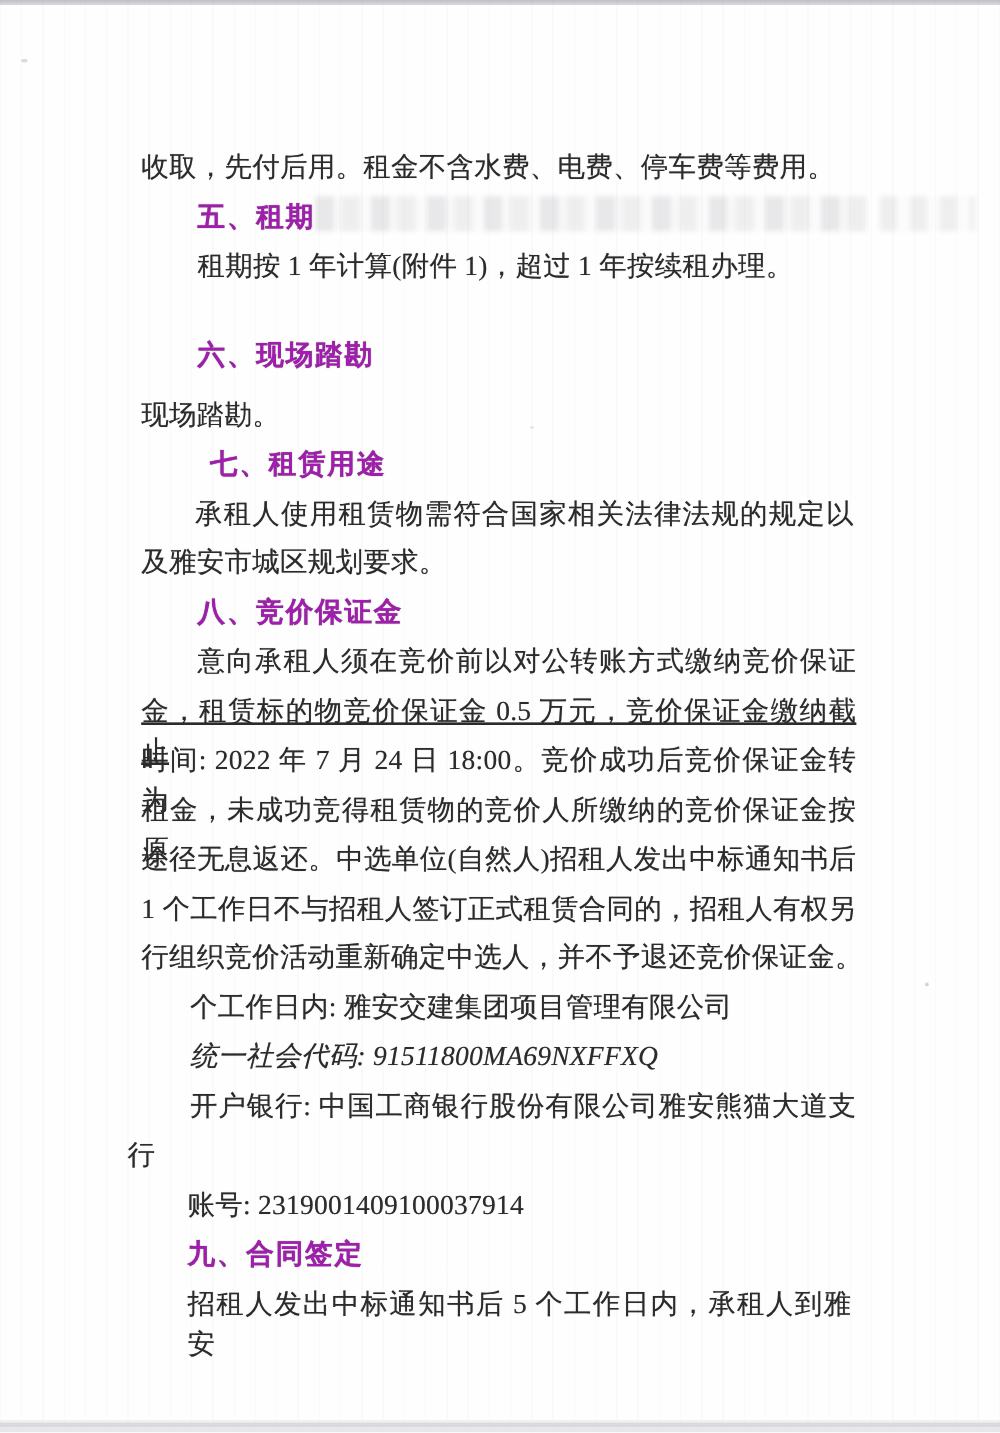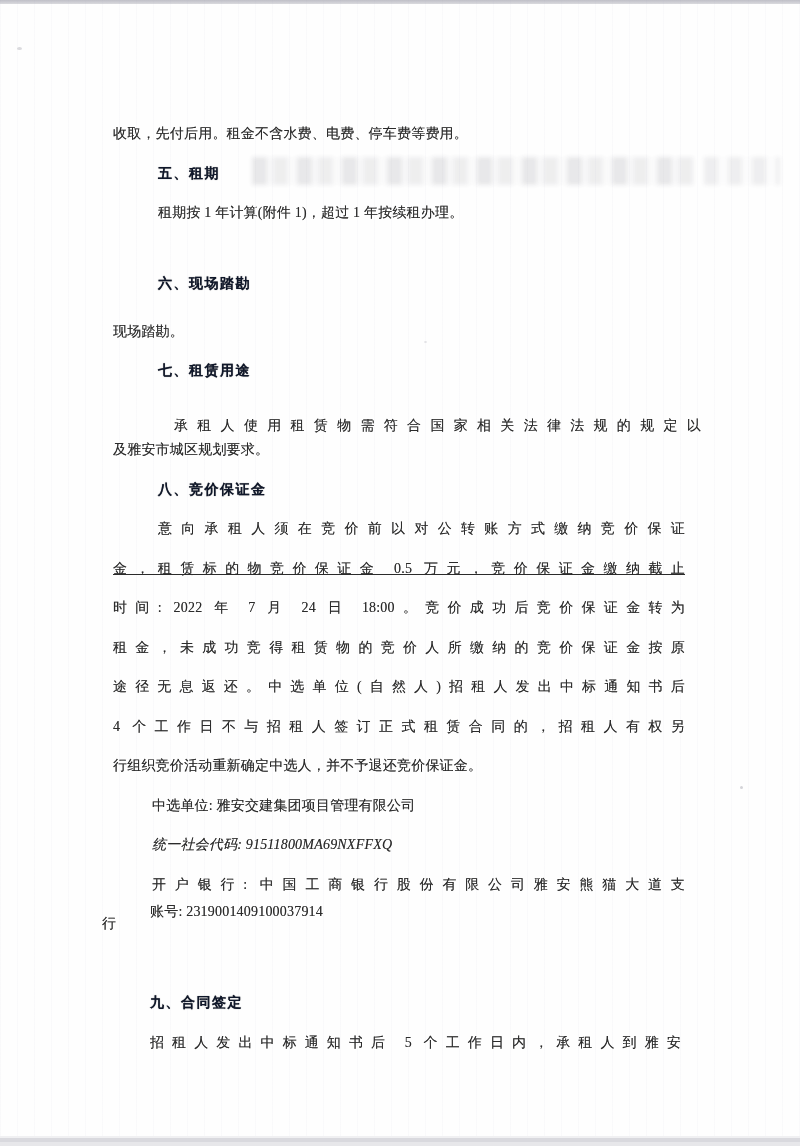--- a/index.html
+++ b/index.html
@@ -21,29 +21,29 @@
     position: absolute; top: 0; left: 0; width: 800px; height: 4px;
     background: linear-gradient(#bfbfc7, #dadade);
   }
   .bottom-band-1 { position: absolute; top: 1136px; left: 0; width: 800px; height: 2px; background: #f0f0f2; }
   .bottom-band-2 { position: absolute; top: 1138px; left: 0; width: 800px; height: 4px; background: #d9d9de; }
   .bottom-band-3 { position: absolute; top: 1142px; left: 0; width: 800px; height: 4px; background: #e7e7ea; }
 
   .line {
     position: absolute;
     height: 34px; line-height: 32px;
-    font-size: 14px;
+    font-size: 22px;
     color: #2b2b2b;
     white-space: pre;
     letter-spacing: 0.2px;
     text-shadow: 0 0 0.6px rgba(40,40,40,0.55);
   }
   .bold {
     font-weight: bold;
-    color: #0f172a;
+    color: #a21caf;
     letter-spacing: 1.5px;
     text-shadow: 0 0 0.8px rgba(20,20,20,0.7);
   }
   .just { text-align: justify; text-align-last: justify; white-space: normal; }
 
   
   .ghost {
     position: absolute; height: 28px; pointer-events: none;
     filter: blur(2.2px);
   }
@@ -78,36 +78,36 @@
 
   <div class="speck" style="left:17px; top:47px; width:5px; height:3px; opacity:.5"></div>
   <div class="speck" style="left:740px; top:786px; width:3px; height:3px; opacity:.6"></div>
   <div class="speck" style="left:424px; top:341px; width:3px; height:2px; opacity:.35"></div>
 
   <div class="line" style="top:118px;  left:113px;">收取，先付后用。租金不含水费、电费、停车费等费用。</div>
   <div class="line bold" style="top:158px;  left:158px;">五、租期</div>
   <div class="line" style="top:197px;  left:158px;">租期按 1 年计算(附件 1)，超过 1 年按续租办理。</div>
   <div class="line bold" style="top:237px;  left:158px;margin-top:31px;">六、现场踏勘</div>
   <div class="line" style="top:316px;  left:113px;">现场踏勘。</div>
-  <div class="line bold" style="top:355px;  left:158px;text-align:center;">七、租赁用途</div>
-  <div class="line just" style="top:395px;  left:174px; width:527px;margin-top:15px;">承租人使用租赁物需符合国家相关法律法规的规定以</div>
+  <div class="line bold" style="top:355px;  left:168px;text-align:center;">七、租赁用途</div>
+  <div class="line just" style="top:395px;  left:156px; width:527px;">承租人使用租赁物需符合国家相关法律法规的规定以</div>
   <div class="line" style="top:434px;  left:113px;">及雅安市城区规划要求。</div>
   <div class="line just" style="top:513px;  left:158px; width:527px;">意向承租人须在竞价前以对公转账方式缴纳竞价保证</div>
   <div class="line bold" style="top:474px;  left:158px;">八、竞价保证金</div>
   <div class="line just" style="top:553px;  left:113px; width:572px;text-decoration:underline;">金，租赁标的物竞价保证金 0.5 万元，竞价保证金缴纳截止</div>
   <div class="line just" style="top:592px;  left:113px; width:572px;">时间: 2022 年 7 月 24 日 18:00。竞价成功后竞价保证金转为</div>
   <div class="line just" style="top:632px;  left:113px; width:572px;">租金，未成功竞得租赁物的竞价人所缴纳的竞价保证金按原</div>
   <div class="line just" style="top:671px;  left:113px; width:572px;">途径无息返还。中选单位(自然人)招租人发出中标通知书后</div>
-  <div class="line just" style="top:711px;  left:113px; width:572px;">4 个工作日不与招租人签订正式租赁合同的，招租人有权另</div>
+  <div class="line just" style="top:711px;  left:113px; width:572px;">1 个工作日不与招租人签订正式租赁合同的，招租人有权另</div>
   <div class="line" style="top:750px;  left:113px;">行组织竞价活动重新确定中选人，并不予退还竞价保证金。</div>
-  <div class="line" style="top:790px;  left:152px;">中选单位: 雅安交建集团项目管理有限公司</div>
+  <div class="line" style="top:790px;  left:152px;">个工作日内: 雅安交建集团项目管理有限公司</div>
   <div class="line" style="top:829px;  left:152px;font-style:italic;">统一社会代码: 91511800MA69NXFFXQ</div>
   <div class="line just" style="top:869px;  left:152px; width:533px;">开户银行: 中国工商银行股份有限公司雅安熊猫大道支</div>
   <div class="line" style="top:908px;  left:102px;">行</div>
-  <div class="line" style="top:896px;  left:150px;">账号: 2319001409100037914</div>
+  <div class="line" style="top:948px;  left:150px;">账号: 2319001409100037914</div>
   <div class="line bold" style="top:987px;  left:150px;">九、合同签定</div>
   <div class="line just" style="top:1027px; left:150px; width:531px;">招租人发出中标通知书后 5 个工作日内，承租人到雅安</div>
 
   <div class="bottom-band-1"></div>
   <div class="bottom-band-2"></div>
   <div class="bottom-band-3"></div>
 
 </div>
 
 </body></html>

